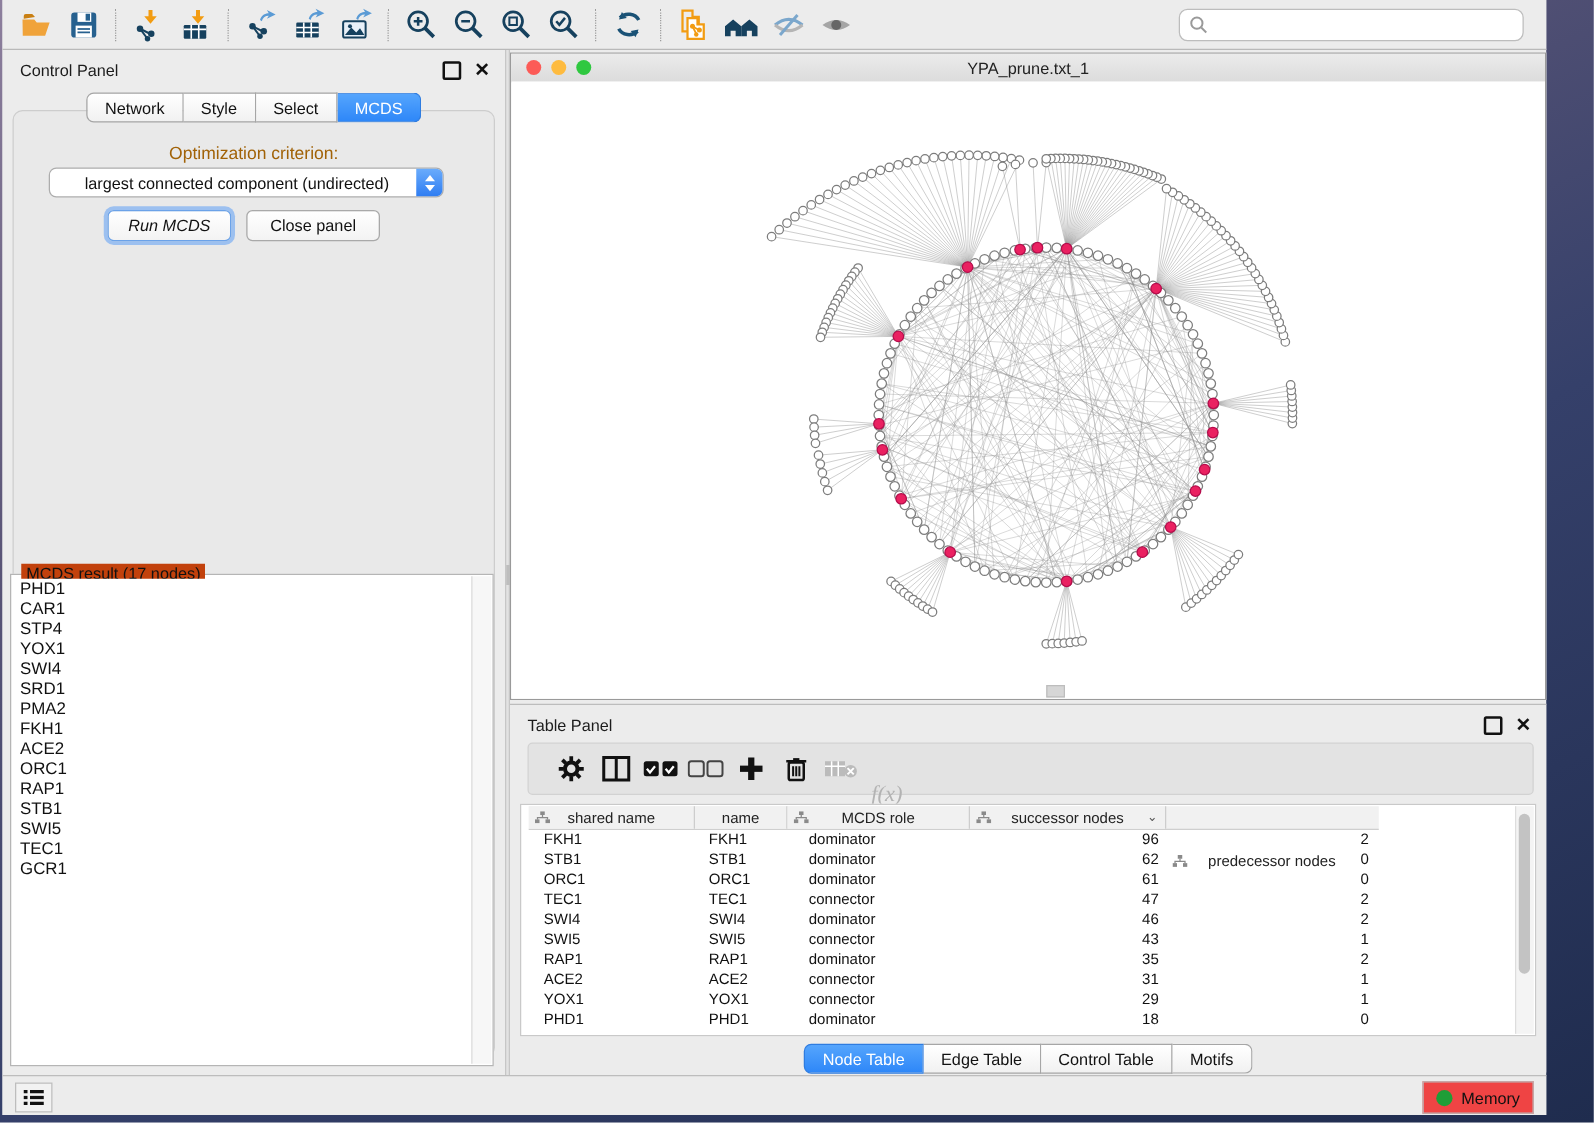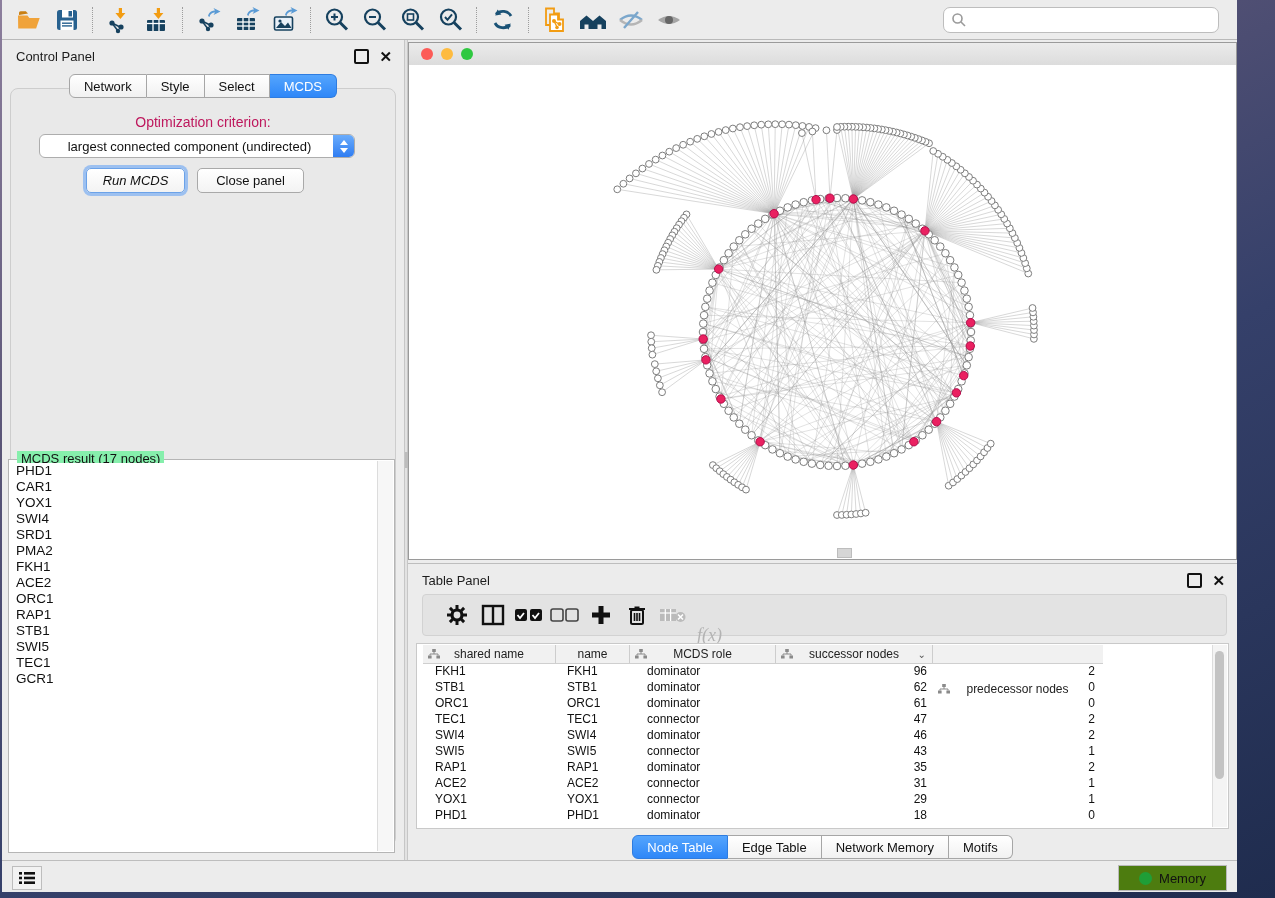--- a/index.html
+++ b/index.html
@@ -27,34 +27,34 @@
   .float-ic{width:11px;height:11px;border:2px solid #111;border-radius:2px;}
   .close-ic{font-size:15px;font-weight:bold;color:#111;line-height:11px;}
   .cp-box{position:absolute;left:8px;right:8px;top:48px;bottom:14px;background:#e9e9e9;
     border:1px solid #cdcdcd;border-radius:8px;}
   .cp-tabs{position:absolute;top:34px;left:0;right:0;display:flex;justify-content:center;z-index:3;}
   .seg-btn{height:20px;padding:1px 14px;background:linear-gradient(#ffffff,#f1f1f1);
     border:1px solid #a6a6a6;border-left:none;font-size:13px;display:flex;align-items:center;color:#111;}
   .seg-btn:first-child{border-left:1px solid #a6a6a6;border-radius:6px 0 0 6px;}
   .seg-btn:last-child{border-radius:0 6px 6px 0;}
   .seg-btn.active{background:linear-gradient(#55a5fd,#2e87f8);color:#fff;border-color:#2e7ce0;}
-  .opt-label{position:absolute;top:74px;left:0;right:0;text-align:center;font-size:14px;color:#be185d;}
+  .opt-label{position:absolute;top:74px;left:0;right:0;text-align:center;font-size:14px;color:#a16207;}
   .dropdown{position:absolute;left:37px;top:94px;width:316px;height:24px;background:#fff;border:1px solid #adadad;
     border-radius:6px;display:flex;align-items:center;box-sizing:border-box;}
   .dropdown .dd-text{flex:1;text-align:center;font-size:13px;color:#111;padding-left:6px;}
   .dd-stepper{width:21px;height:22px;background:linear-gradient(#6aacfc,#2f7df2);border-radius:0 5px 5px 0;
     display:flex;flex-direction:column;align-items:center;justify-content:center;gap:3px;}
   .dd-up{width:0;height:0;border-left:4px solid transparent;border-right:4px solid transparent;border-bottom:5px solid #fff;}
   .dd-down{width:0;height:0;border-left:4px solid transparent;border-right:4px solid transparent;border-top:5px solid #fff;}
   .cp-btn{position:absolute;top:128px;height:23px;background:linear-gradient(#ffffff,#f3f3f3);
     border:1px solid #a9a9a9;border-radius:5px;font-size:13px;display:flex;align-items:center;justify-content:center;color:#111;}
   .run-btn{left:84px;width:97px;box-shadow:0 0 0 3px rgba(92,158,246,.55);border-color:#6ba2e8;font-style:italic;}
   .closep-btn{left:195px;width:105px;}
   .result-box{position:absolute;left:6px;right:9px;top:419px;bottom:7px;border:1px solid #b5b5b5;background:#fff;}
-  .result-legend{position:absolute;left:8px;top:-9px;background:#86efac;padding:0 4px;font-size:13px;color:#111;}
+  .result-legend{position:absolute;left:8px;top:-9px;background:#c2410c;padding:0 4px;font-size:13px;color:#111;}
   .result-list{position:absolute;left:1px;top:3px;bottom:1px;right:16px;overflow:hidden;background:#fff;padding-left:6px;}
   .mcds-item{font-size:13.5px;line-height:16px;color:#111;}
   .result-scroll{position:absolute;right:1px;top:1px;bottom:1px;width:15px;background:#f7f7f7;border-left:1px solid #dcdcdc;}
 
   
   .v-split{position:absolute;left:402px;top:40px;width:4px;bottom:32px;background:#e2e2e2;border-left:1px solid #c6c6c6;border-right:1px solid #c6c6c6;box-sizing:border-box;}
   .v-grip{position:absolute;left:0;top:412px;width:4px;height:16px;background:#bdbdbd;}
 
   
   .net-window{position:absolute;left:406px;top:42px;right:0;height:518px;background:#fff;border:1px solid #9a9a9a;box-sizing:border-box;}
@@ -89,22 +89,22 @@
   .c3{width:157px;text-align:right;padding-right:6px;}
   .c4{width:170px;text-align:right;padding-right:8px;}
   .tp-scroll{position:absolute;right:1px;top:1px;width:14px;bottom:1px;background:#f4f4f4;border-left:1px solid #ddd;}
   .tp-thumb{position:absolute;left:2px;top:6px;width:9px;height:128px;background:#c3c3c3;border-radius:5px;}
   .tp-tabs{position:absolute;left:0;right:0;top:271px;display:flex;justify-content:center;}
 
   
   .statusbar{position:absolute;left:0;right:0;bottom:0;height:32px;background:#ececec;border-top:1px solid #bdbdbd;box-sizing:border-box;}
   .menu-btn{position:absolute;left:10px;top:5px;width:28px;height:22px;background:#f2f2f2;border:1px solid #bdbdbd;
     display:flex;align-items:center;justify-content:center;}
-  .memory-btn{position:absolute;right:10px;top:4px;height:24px;background:#4d7c0f;border:1px solid #b9b9b9;
-    display:flex;align-items:center;padding:0 20px;font-size:13px;color:#111;gap:7px;}
+  .memory-btn{position:absolute;right:10px;top:4px;height:24px;background:#ef4444;border:1px solid #b9b9b9;
+    display:flex;align-items:center;padding:0 10px;font-size:13px;color:#111;gap:7px;}
   .mem-dot{width:13px;height:13px;border-radius:50%;background:#1f9e37;}
 </style>
 </head>
 <body>
 
 <div class="app">
 
   <div class="toolbar">
     <div class="tb-btn">
       <svg width="28" height="28" viewBox="0 0 28 28">
@@ -283,20 +283,21 @@
           <div class="dd-down"></div>
         </div>
     </div>
     <div class="cp-btn run-btn">Run MCDS</div>
     <div class="cp-btn closep-btn">Close panel</div>
     <div class="result-box">
       <div class="result-legend">MCDS result (17 nodes)</div>
       <div class="result-list">
           <div class="mcds-item">PHD1</div>
           <div class="mcds-item">CAR1</div>
+          <div class="mcds-item">STP4</div>
           <div class="mcds-item">YOX1</div>
           <div class="mcds-item">SWI4</div>
           <div class="mcds-item">SRD1</div>
           <div class="mcds-item">PMA2</div>
           <div class="mcds-item">FKH1</div>
           <div class="mcds-item">ACE2</div>
           <div class="mcds-item">ORC1</div>
           <div class="mcds-item">RAP1</div>
           <div class="mcds-item">STB1</div>
           <div class="mcds-item">SWI5</div>
@@ -309,20 +310,21 @@
 
   <div class="v-split">
       <div class="v-grip"></div>
     </div>
 
   <div class="net-window">
     <div class="net-titlebar">
       <div class="tl red"></div>
       <div class="tl yellow"></div>
       <div class="tl green"></div>
+      <div class="net-title">YPA_prune.txt_1</div>
     </div>
     <div class="net-view">
       <svg width="866" height="495">
           <g stroke="#8f8f8f" stroke-width="0.7" stroke-opacity="0.38">
             <line x1="309.68502255690385" y1="204.0908105866906" x2="561.7355816093884" y2="258.586070383072"></line>
             <line x1="309.68502255690385" y1="204.0908105866906" x2="552.5900491090257" y2="217.67130994025317"></line>
             <line x1="309.68502255690385" y1="204.0908105866906" x2="559.6264915976443" y2="292.10909615448713"></line>
             <line x1="309.68502255690385" y1="204.0908105866906" x2="378.6713099402532" y2="391.5900491090257"></line>
             <line x1="309.68502255690385" y1="204.0908105866906" x2="295.05663002385995" y2="283.7946532976167"></line>
             <line x1="309.68502255690385" y1="204.0908105866906" x2="319.59172275375704" y2="188.23677619280858"></line>
@@ -1225,21 +1227,21 @@
           </div>
         </div>
       <div class="tp-scroll">
           <div class="tp-thumb"></div>
         </div>
     </div>
 
     <div class="tp-tabs">
       <div class="seg-btn active">Node Table</div>
       <div class="seg-btn">Edge Table</div>
-      <div class="seg-btn">Network Memory</div>
+      <div class="seg-btn">Control Table</div>
       <div class="seg-btn">Motifs</div>
     </div>
   </div>
 
   <div class="statusbar">
     <div class="menu-btn">
       <svg width="18" height="14" viewBox="0 0 18 14">
           <g fill="#111">
             <rect x="1" y="1" width="3" height="2.6"></rect>
             <rect x="6" y="1" width="11" height="2.6"></rect>

